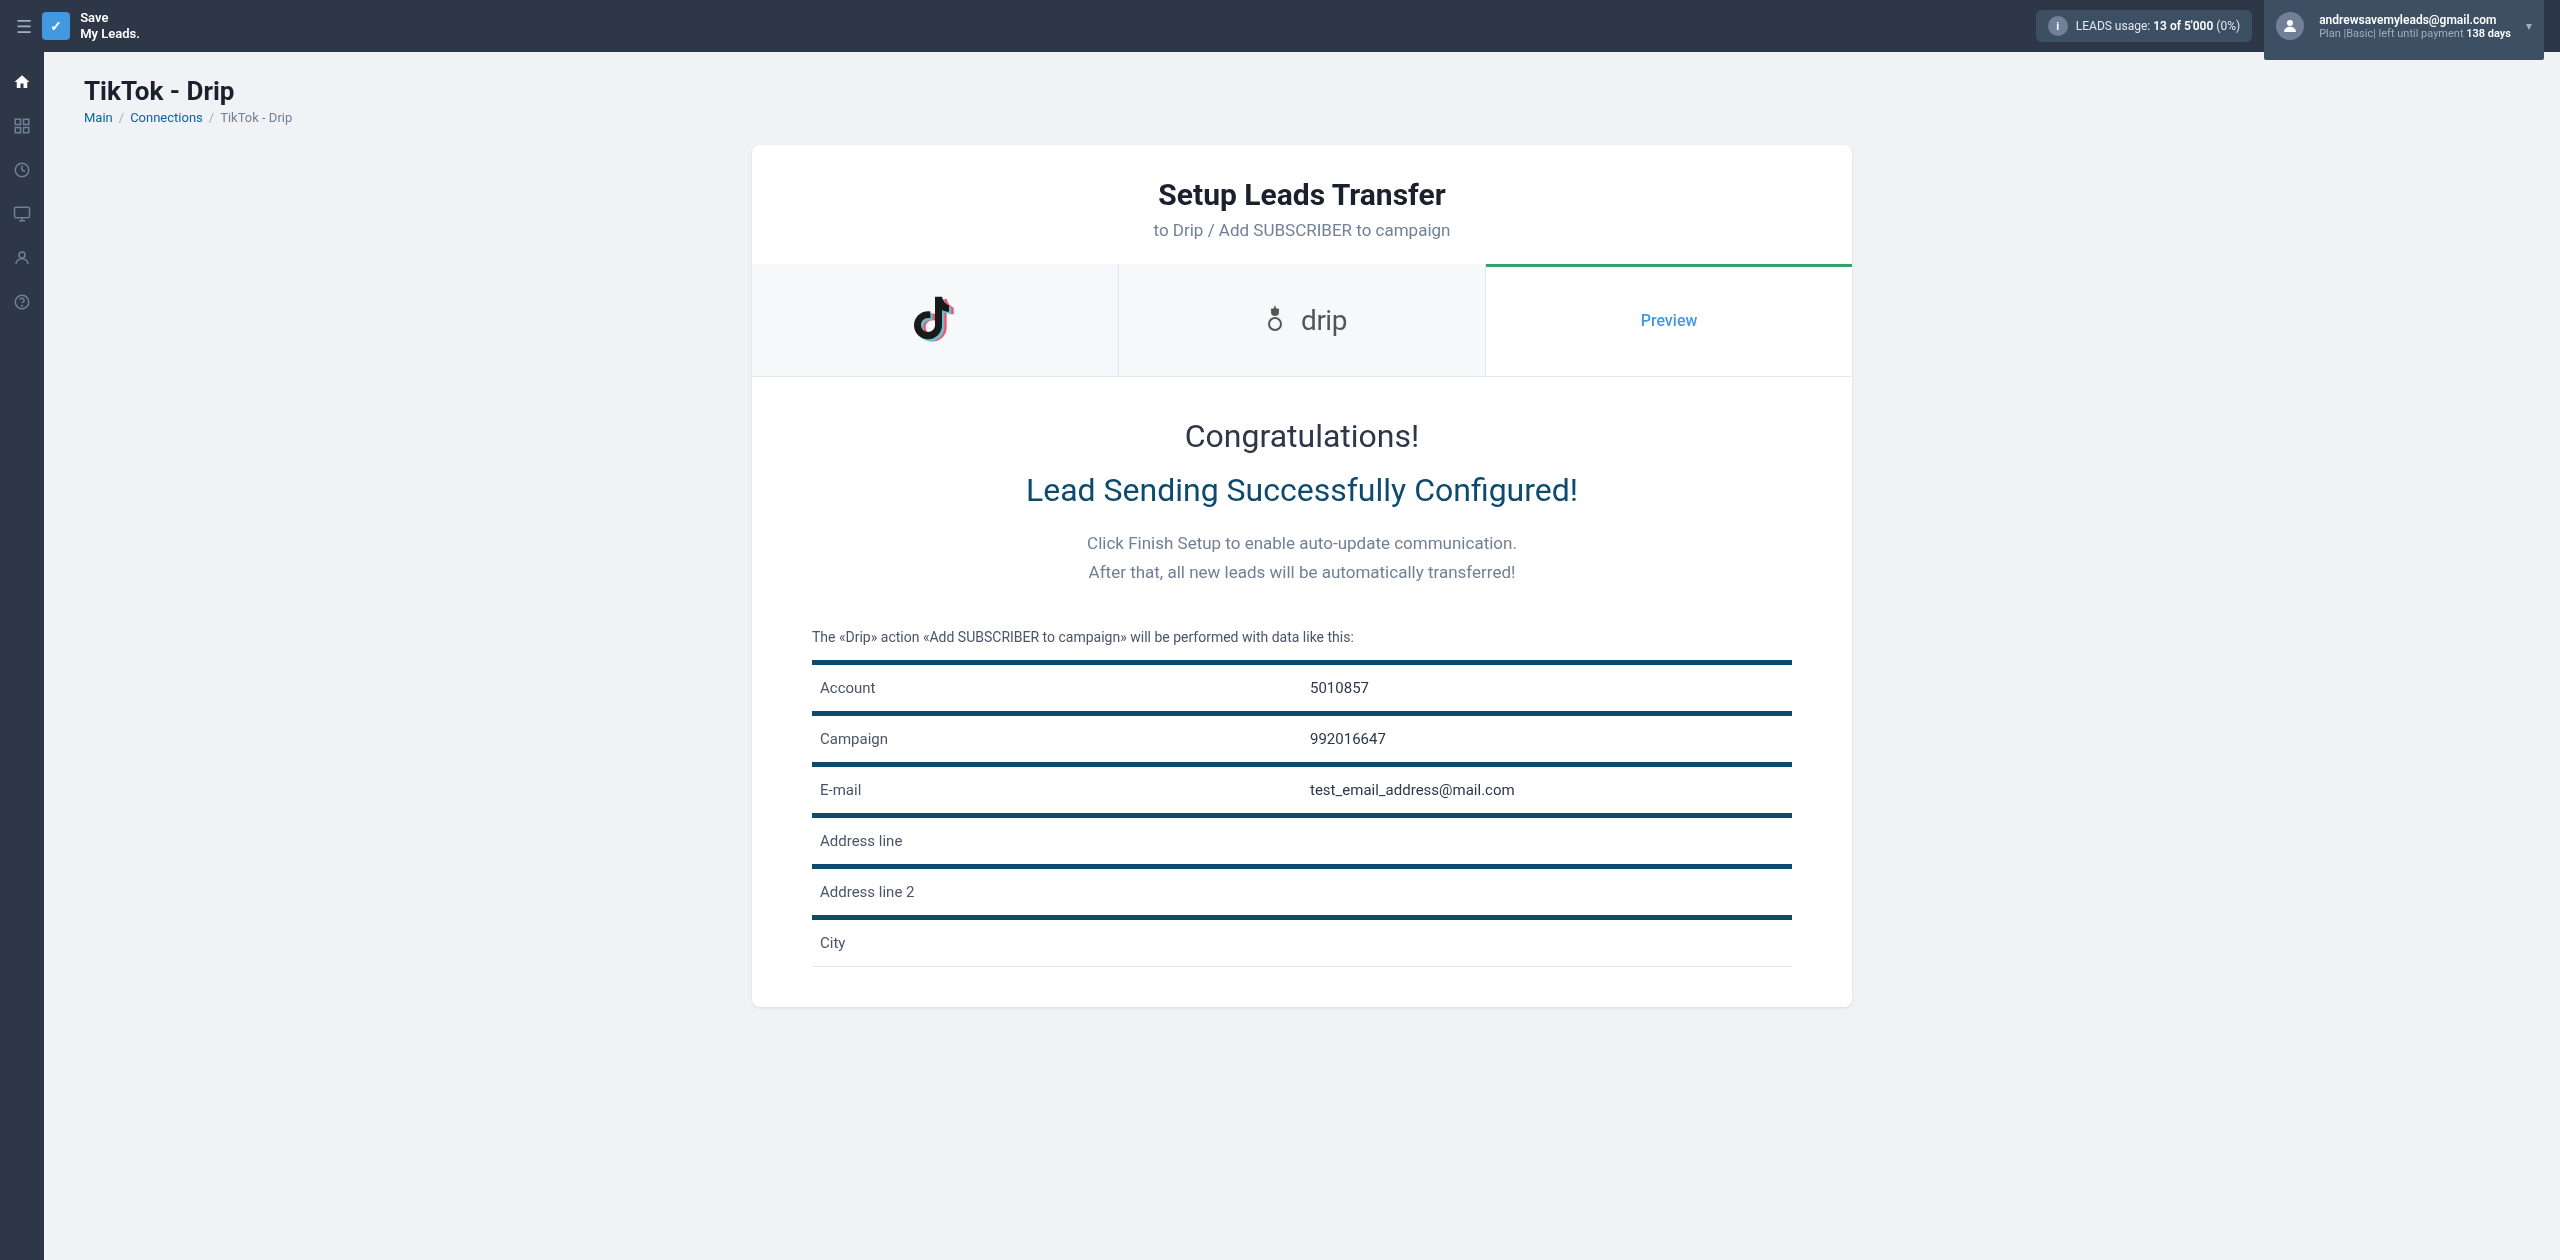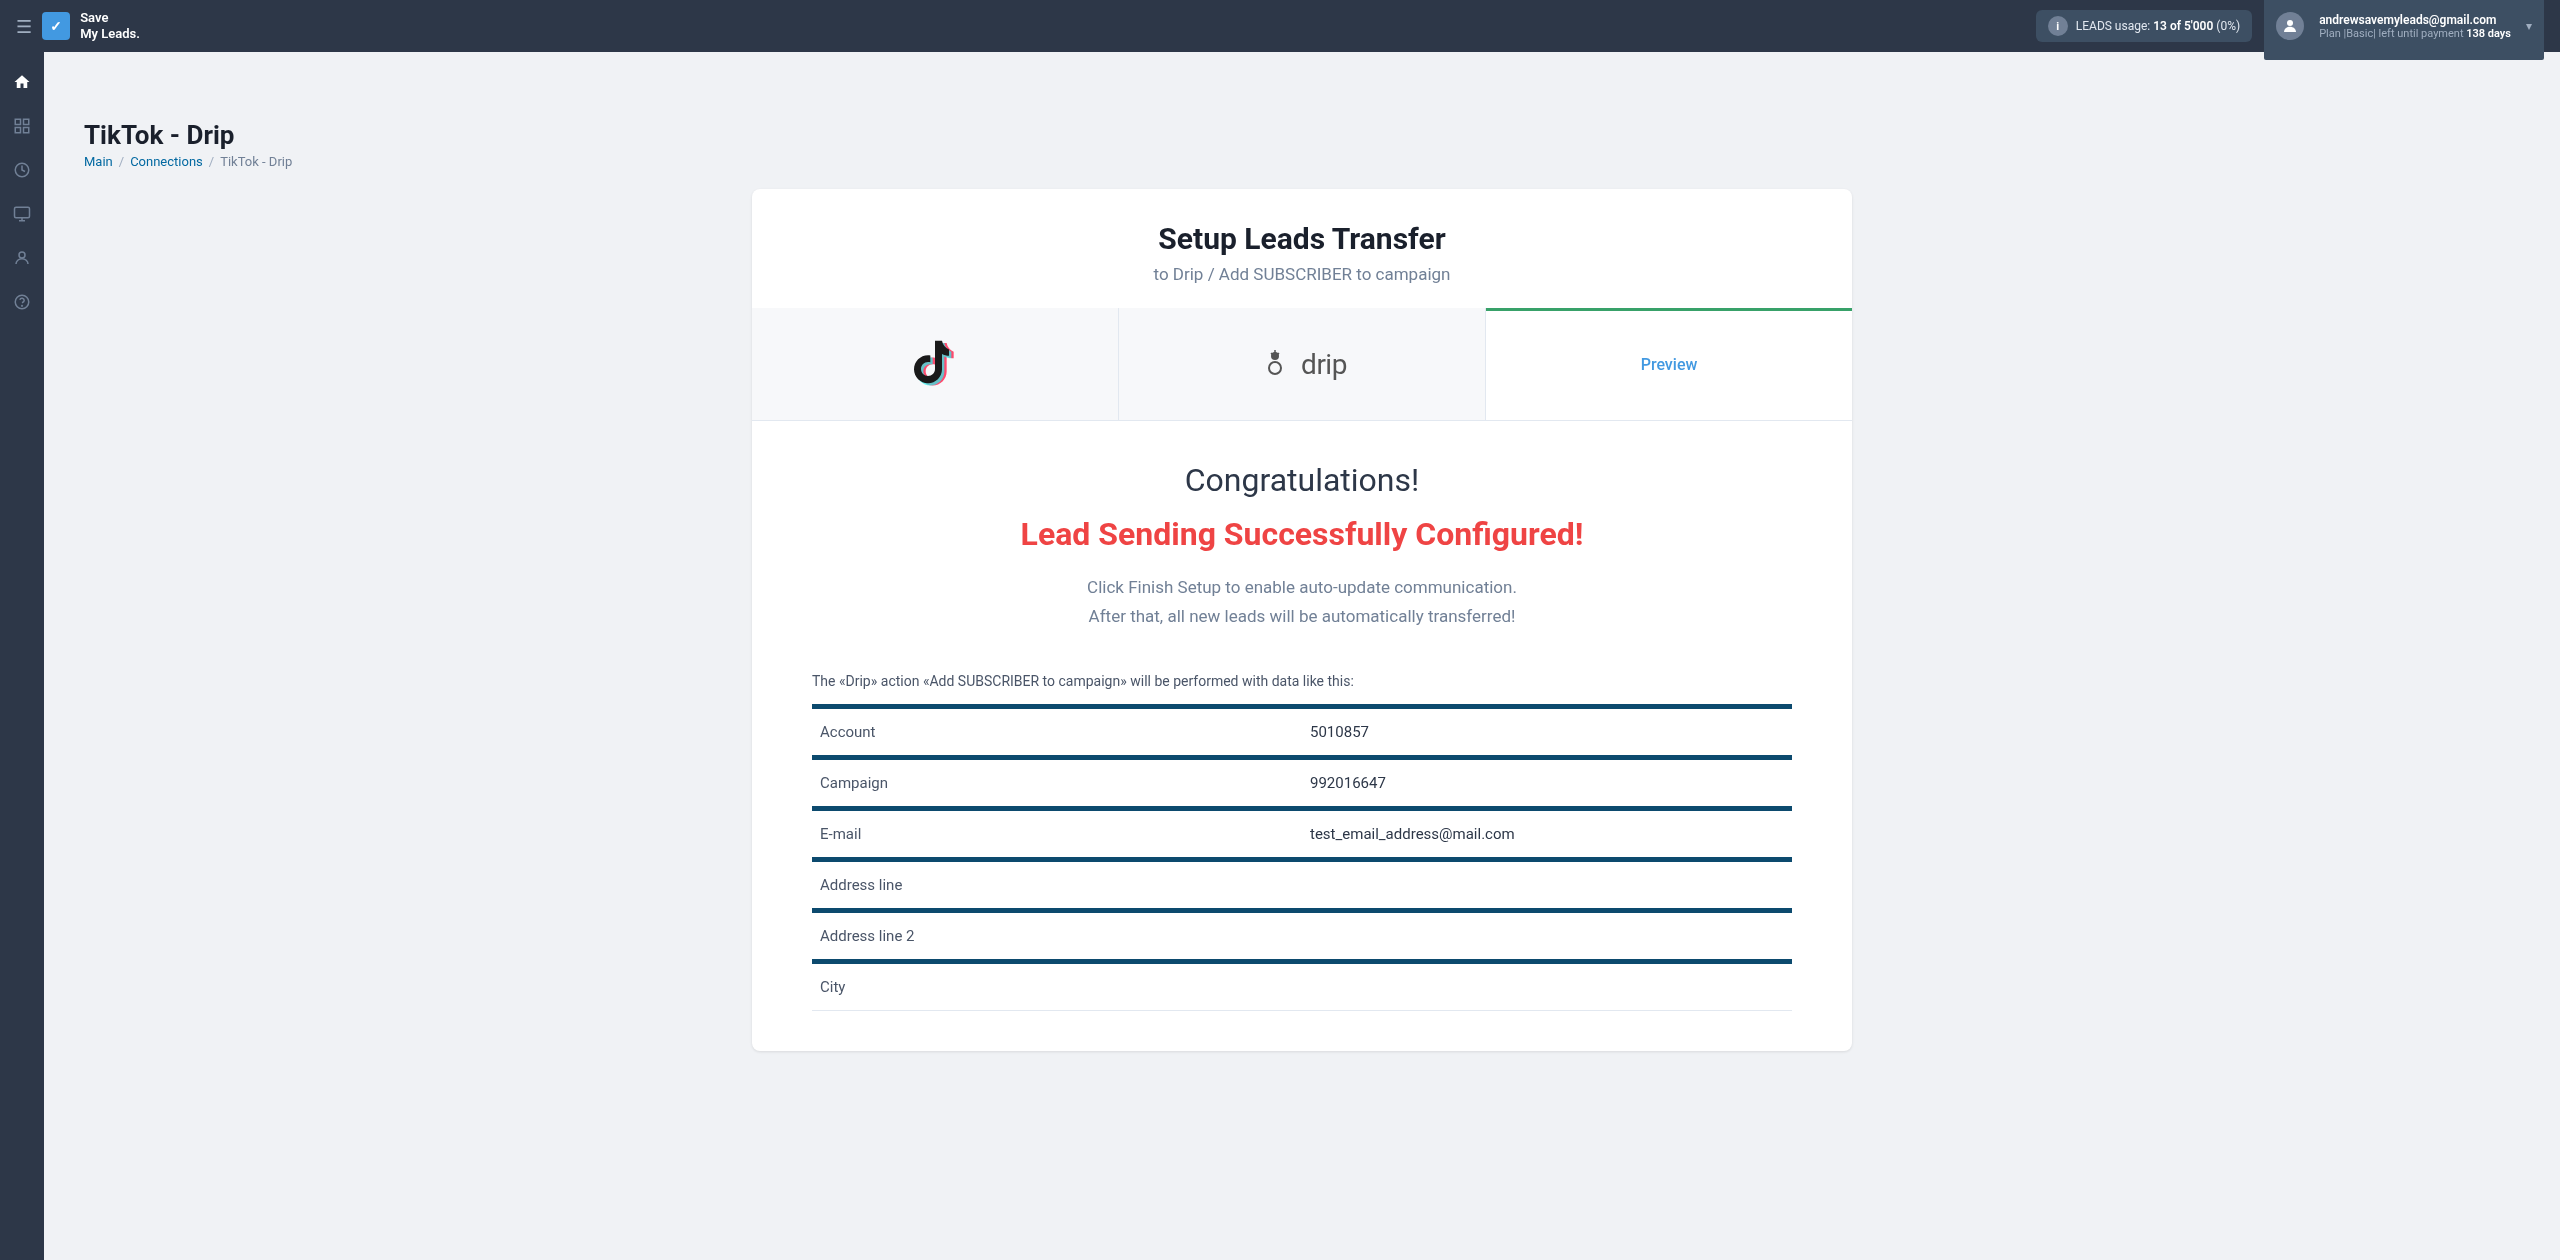--- a/index.html
+++ b/index.html
@@ -82,21 +82,21 @@
 
     
     .content-area {
       flex: 1;
       overflow-y: auto;
       background: #f0f2f5;
       padding: 24px 40px;
     }
 
     
-    .page-header { margin-bottom: 20px; margin-top: 44px; }
+    .page-header { margin-bottom: 20px; }
     .page-title { font-size: 26px; font-weight: 700; color: #1a202c; margin-bottom: 4px; }
     .breadcrumb { display: flex; align-items: center; gap: 6px; font-size: 13px; color: #718096; }
     .breadcrumb a { color: #0369a1; text-decoration: none; }
     .breadcrumb-sep { color: #a0aec0; }
 
     
     .setup-card {
       background: white;
       border-radius: 8px;
       overflow: hidden;
@@ -150,22 +150,22 @@
     .congrats-title {
       text-align: center;
       font-size: 32px;
       color: #2d3748;
       font-weight: 400;
       margin-bottom: 16px;
     }
     .success-title {
       text-align: center;
       font-size: 32px;
-      font-weight: 700;
-      color: #ef4444;
+      font-weight: 400;
+      color: #0c4a6e;
       margin-bottom: 20px;
     }
     .success-description {
       text-align: center;
       font-size: 17px;
       color: #718096;
       line-height: 1.7;
       margin-bottom: 40px;
     }
 

